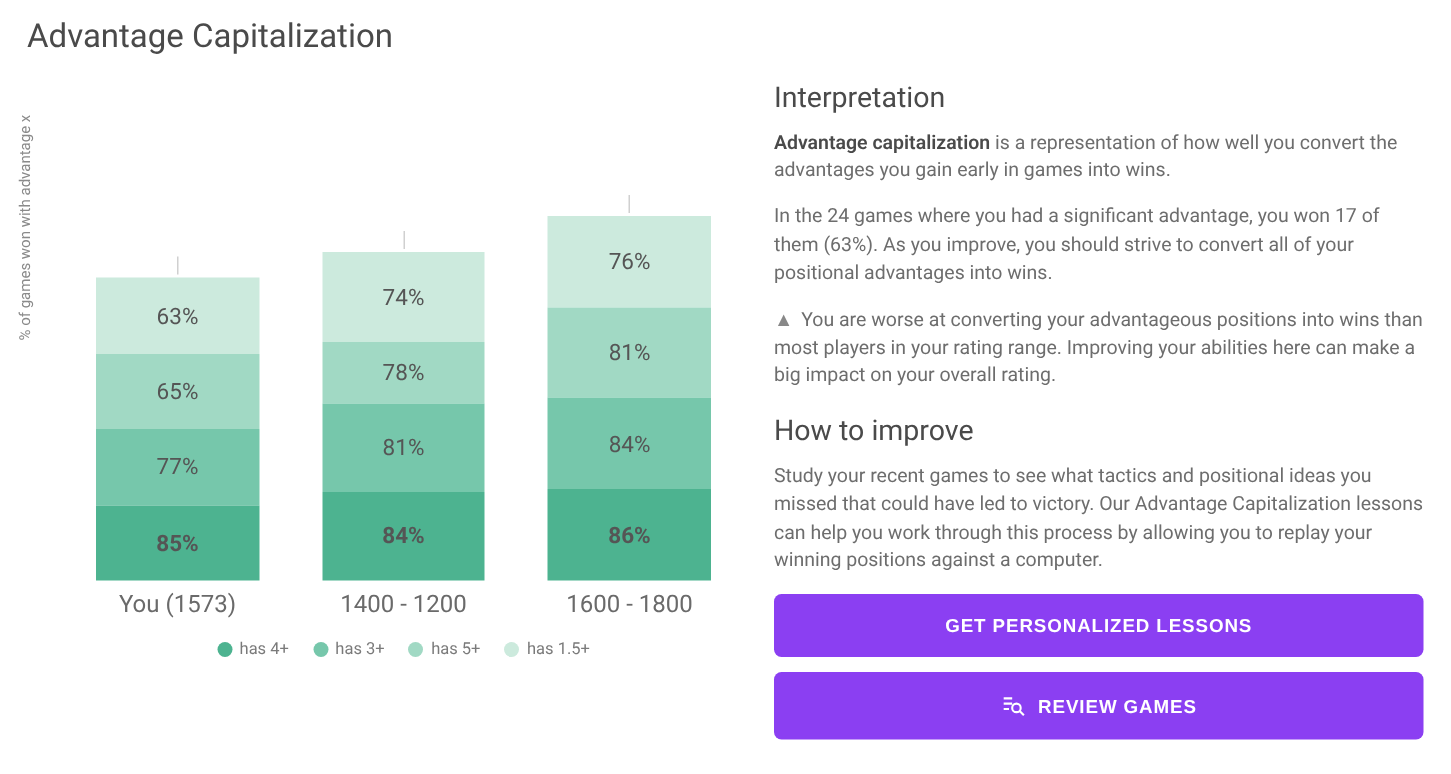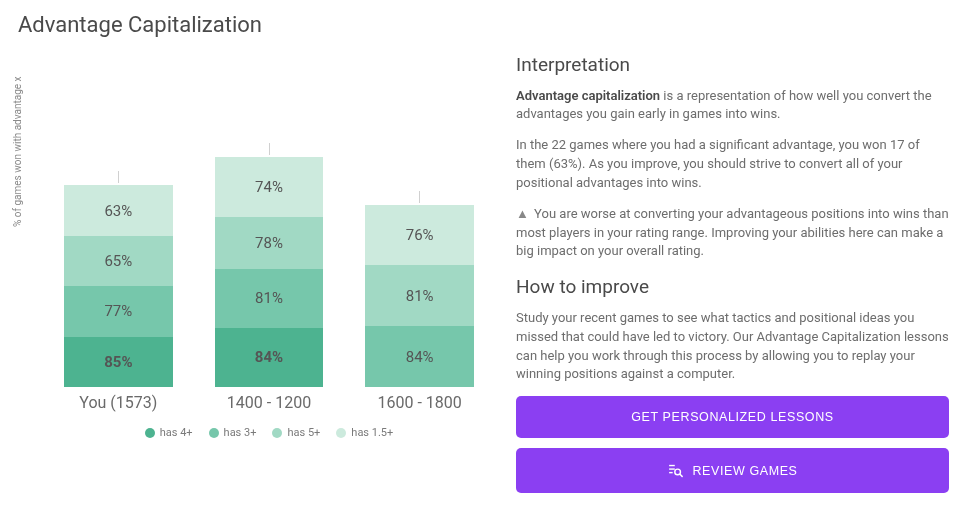--- a/index.html
+++ b/index.html
@@ -132,21 +132,21 @@
     align-items: center;
     justify-content: center;
     gap: 8px;
     width: 100%;
     background: #8b3ff2;
     color: #fff;
     border: none;
     border-radius: 5px;
     padding: 14px 0;
     font-size: 12.5px;
-    font-weight: 400;
+    font-weight: 700;
     letter-spacing: 0.6px;
     margin-bottom: 10px;
     cursor: pointer;
   }
   .btn svg { width: 17px; height: 17px; fill: none; stroke: #fff; stroke-width: 2; }
 </style>
 </head>
 <body>
 
 <h1 class="page-title">Advantage Capitalization</h1>
@@ -164,27 +164,28 @@
             <div class="seg c1" style="height: 50.4px; background: rgb(118, 199, 171);">77%</div>
             <div class="seg c2" style="height: 50.4px; background: rgb(161, 217, 196);">65%</div>
             <div class="seg c3" style="height: 50.4px; background: rgb(204, 234, 221);">63%</div>
           </div>
         </div>
         <div class="bar-col">
           <div class="tick"></div>
           <div class="stack">
             <div class="seg c0" style="height: 59.2px; background: rgb(77, 179, 144);">84%</div>
             <div class="seg c1" style="height: 59.2px; background: rgb(118, 199, 171);">81%</div>
-            <div class="seg c2" style="height: 52px; background: rgb(161, 217, 196);">78%</div>
+            <div class="seg c2" style="height: 41px; background: rgb(161, 217, 196);">78%</div>
             <div class="seg c3" style="height: 59.2px; background: rgb(204, 234, 221);">74%</div>
           </div>
         </div>
         <div class="bar-col">
           <div class="tick"></div>
           <div class="stack">
+            <div class="seg c0" style="height: 60.8px; background: rgb(77, 179, 144);">86%</div>
             <div class="seg c1" style="height: 60.8px; background: rgb(118, 199, 171);">84%</div>
             <div class="seg c2" style="height: 60.8px; background: rgb(161, 217, 196);">81%</div>
             <div class="seg c3" style="height: 60.8px; background: rgb(204, 234, 221);">76%</div>
           </div>
         </div>
       </div>
     <div class="x-labels" id="xlabels">
         <div class="x-lab">You (1573)</div>
         <div class="x-lab">1400 - 1200</div>
         <div class="x-lab">1600 - 1800</div>
@@ -208,21 +209,21 @@
           <span>has 1.5+</span>
         </span>
       </div>
   </div>
 
   <div class="right">
     <h2>Interpretation</h2>
     <p>
       <strong>Advantage capitalization</strong><span> is a representation of how well you convert the advantages you gain early in games into wins.</span>
     </p>
-    <p>In the 22 games where you had a significant advantage, you won 17 of them (63%). As you improve, you should strive to convert all of your positional advantages into wins.</p>
+    <p>In the 24 games where you had a significant advantage, you won 17 of them (63%). As you improve, you should strive to convert all of your positional advantages into wins.</p>
     <p>
       <span class="warn-icon">▲</span>
       <span>You are worse at converting your advantageous positions into wins than most players in your rating range. Improving your abilities here can make a big impact on your overall rating.</span>
     </p>
 
     <h2>How to improve</h2>
     <p>Study your recent games to see what tactics and positional ideas you missed that could have led to victory. Our Advantage Capitalization lessons can help you work through this process by allowing you to replay your winning positions against a computer.</p>
 
     <button class="btn">
       <span>GET PERSONALIZED LESSONS</span>

